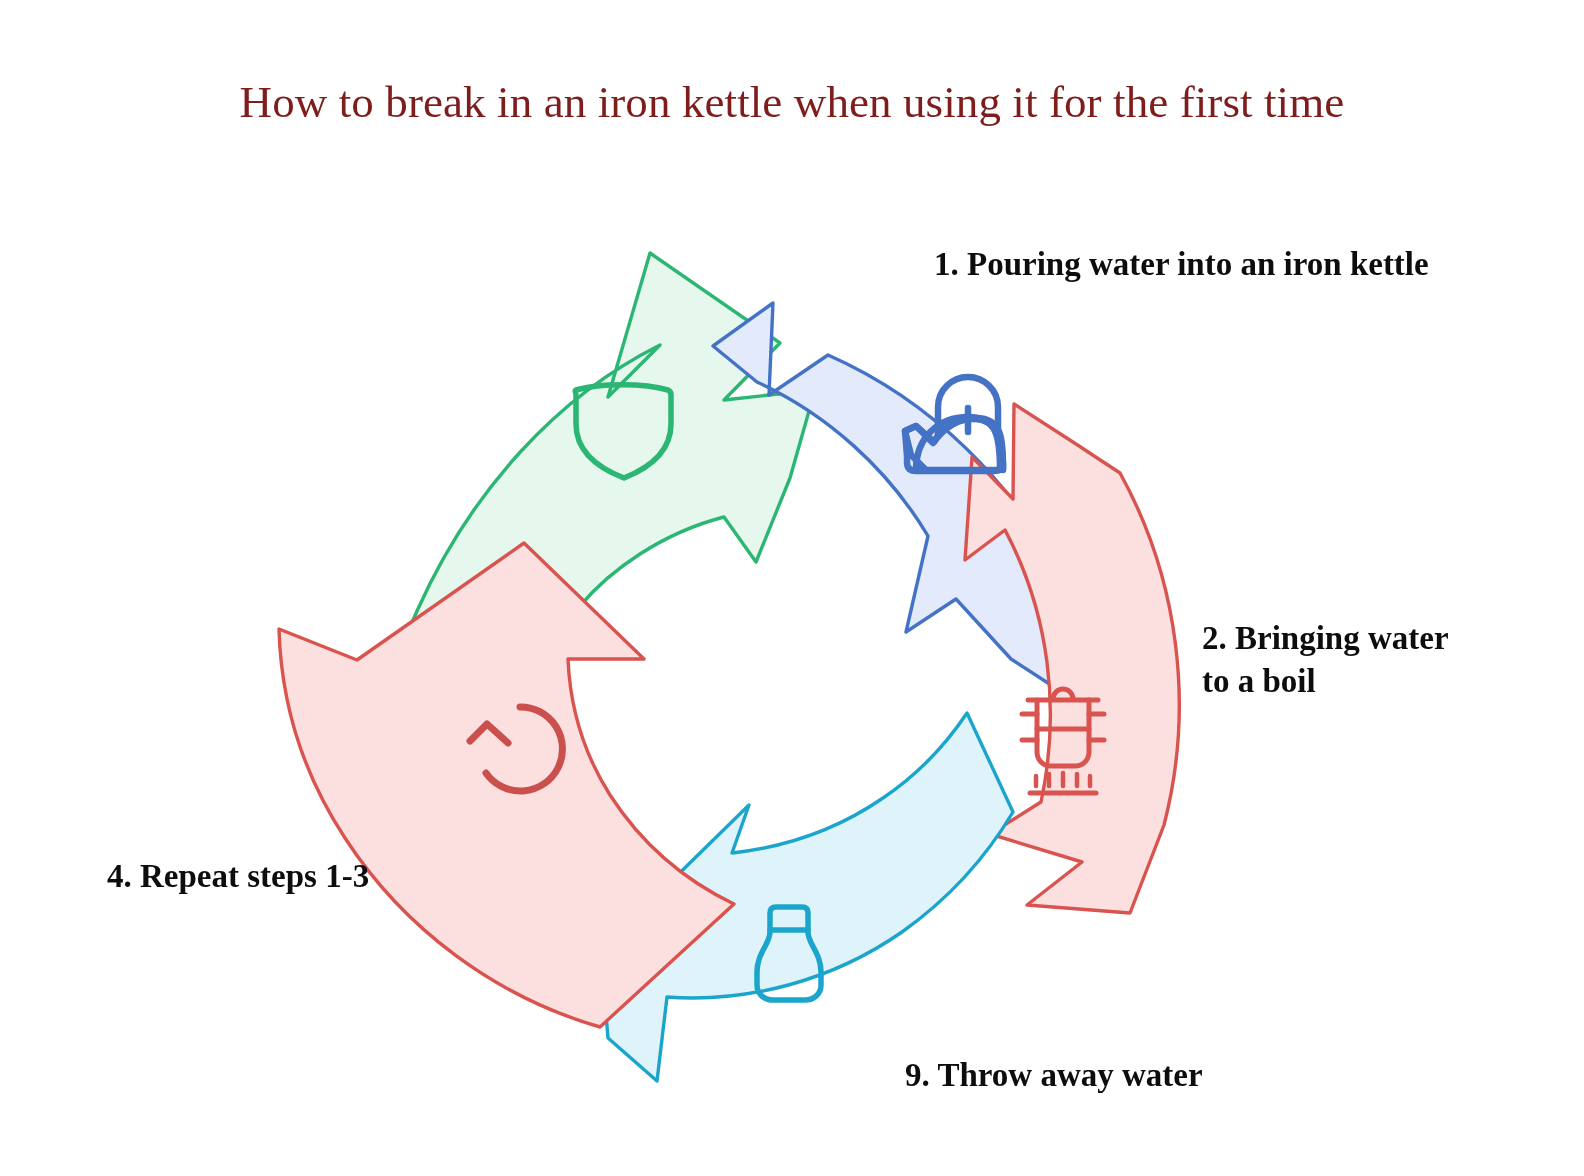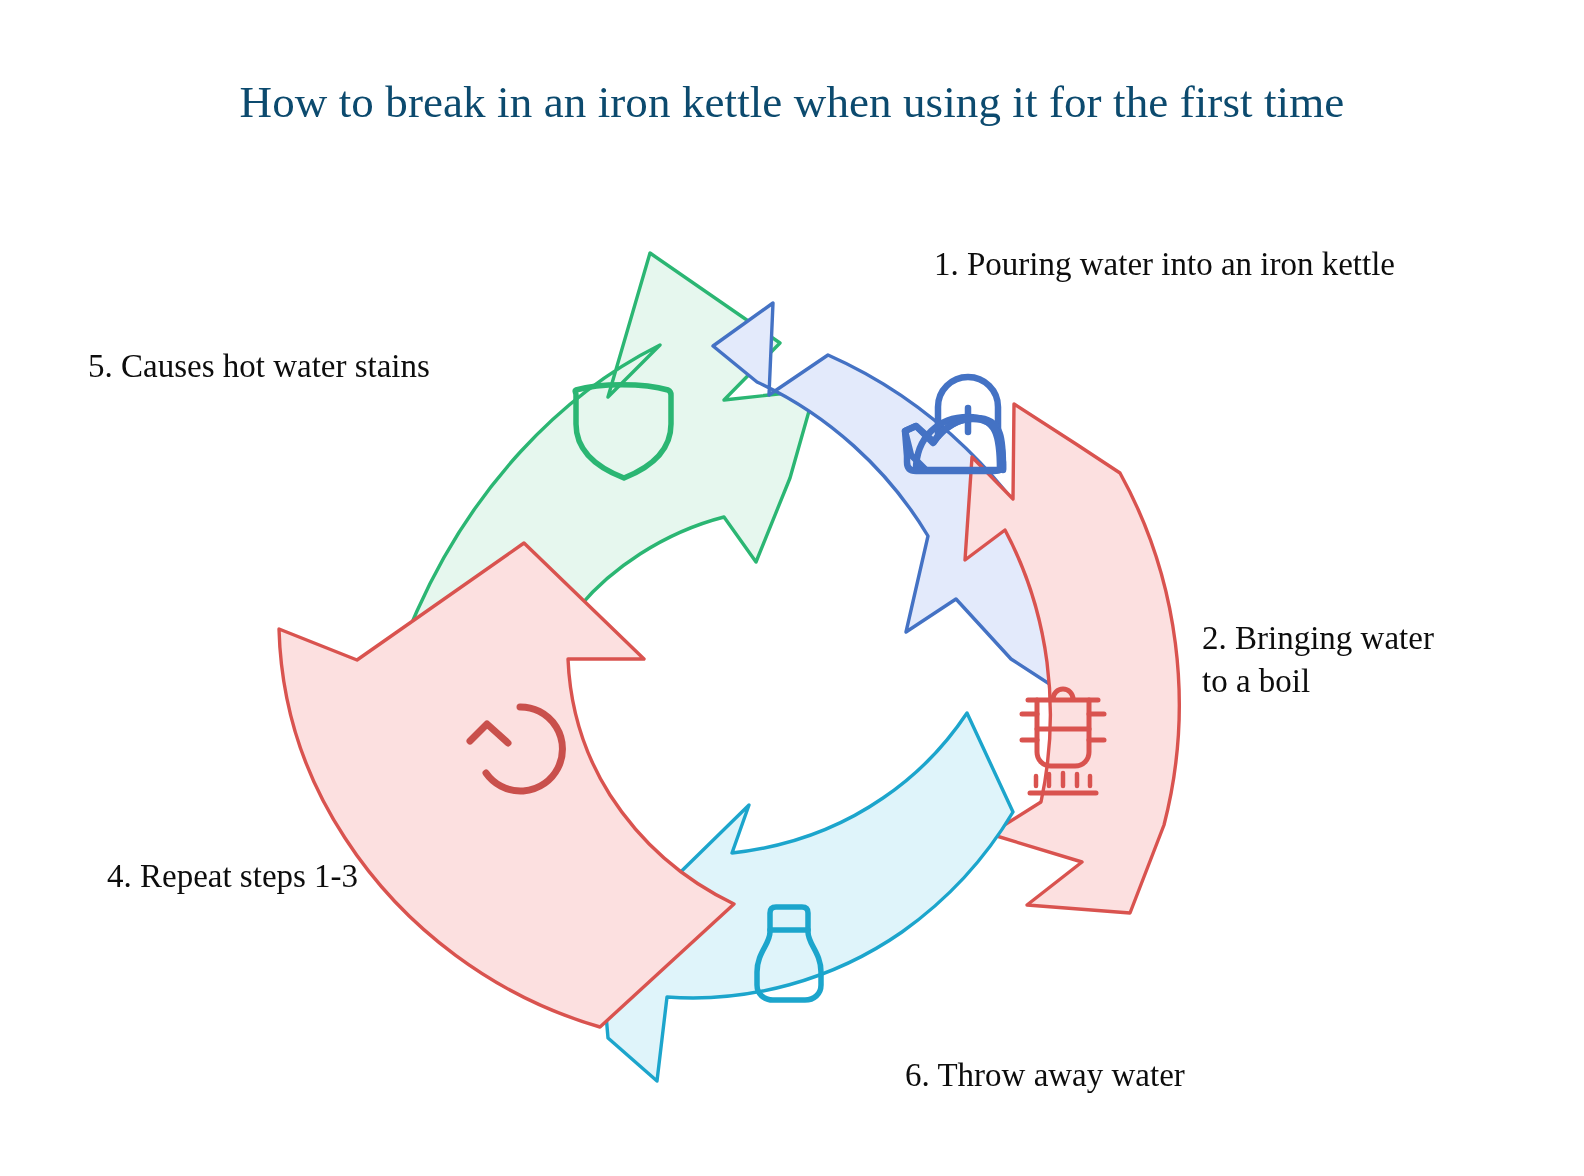--- a/index.html
+++ b/index.html
@@ -23,29 +23,30 @@
   }
   .diagram-title {
     position: absolute;
     left: 0;
     top: 78px;
     width: 1584px;
     text-align: center;
     font-size: 45px;
     line-height: 1.1;
     letter-spacing: 0.1px;
-    color: #0c4a6e;
+    color: #7f1d1d;
     white-space: nowrap;
   }
   .step-label {
     position: absolute;
     font-size: 33px;
     line-height: 1.30;
     color: #0d0d0d;
     white-space: pre-line;
+    font-weight: bold;
   }
   #label-1 { left: 934px; top: 243px; }
   #label-2 { left: 1202px; top: 617px; text-align: left; width: 280px; }
   #label-3 { left: 905px; top: 1054px; }
   #label-4 { left: 107px; top: 855px; text-align: right; }
   #label-5 { left: 88px; top: 345px; }
   svg { display: block; }
 </style>
 </head>
 <body>
@@ -226,19 +227,18 @@
 
   </svg>
 
   <div class="diagram-title">How to break in an iron kettle when using it for the first time</div>
 
   <div class="step-label" id="label-1">1. Pouring water into an iron kettle</div>
 
   <div class="step-label" id="label-2">2. Bringing water
 to a boil</div>
 
-  <div class="step-label" id="label-3">6. Throw away water</div>
+  <div class="step-label" id="label-3">9. Throw away water</div>
 
   <div class="step-label" id="label-4">4. Repeat steps 1-3</div>
 
-  <div class="step-label" id="label-5">5. Causes hot water stains</div>
 
 </div>
 
 </body></html>

